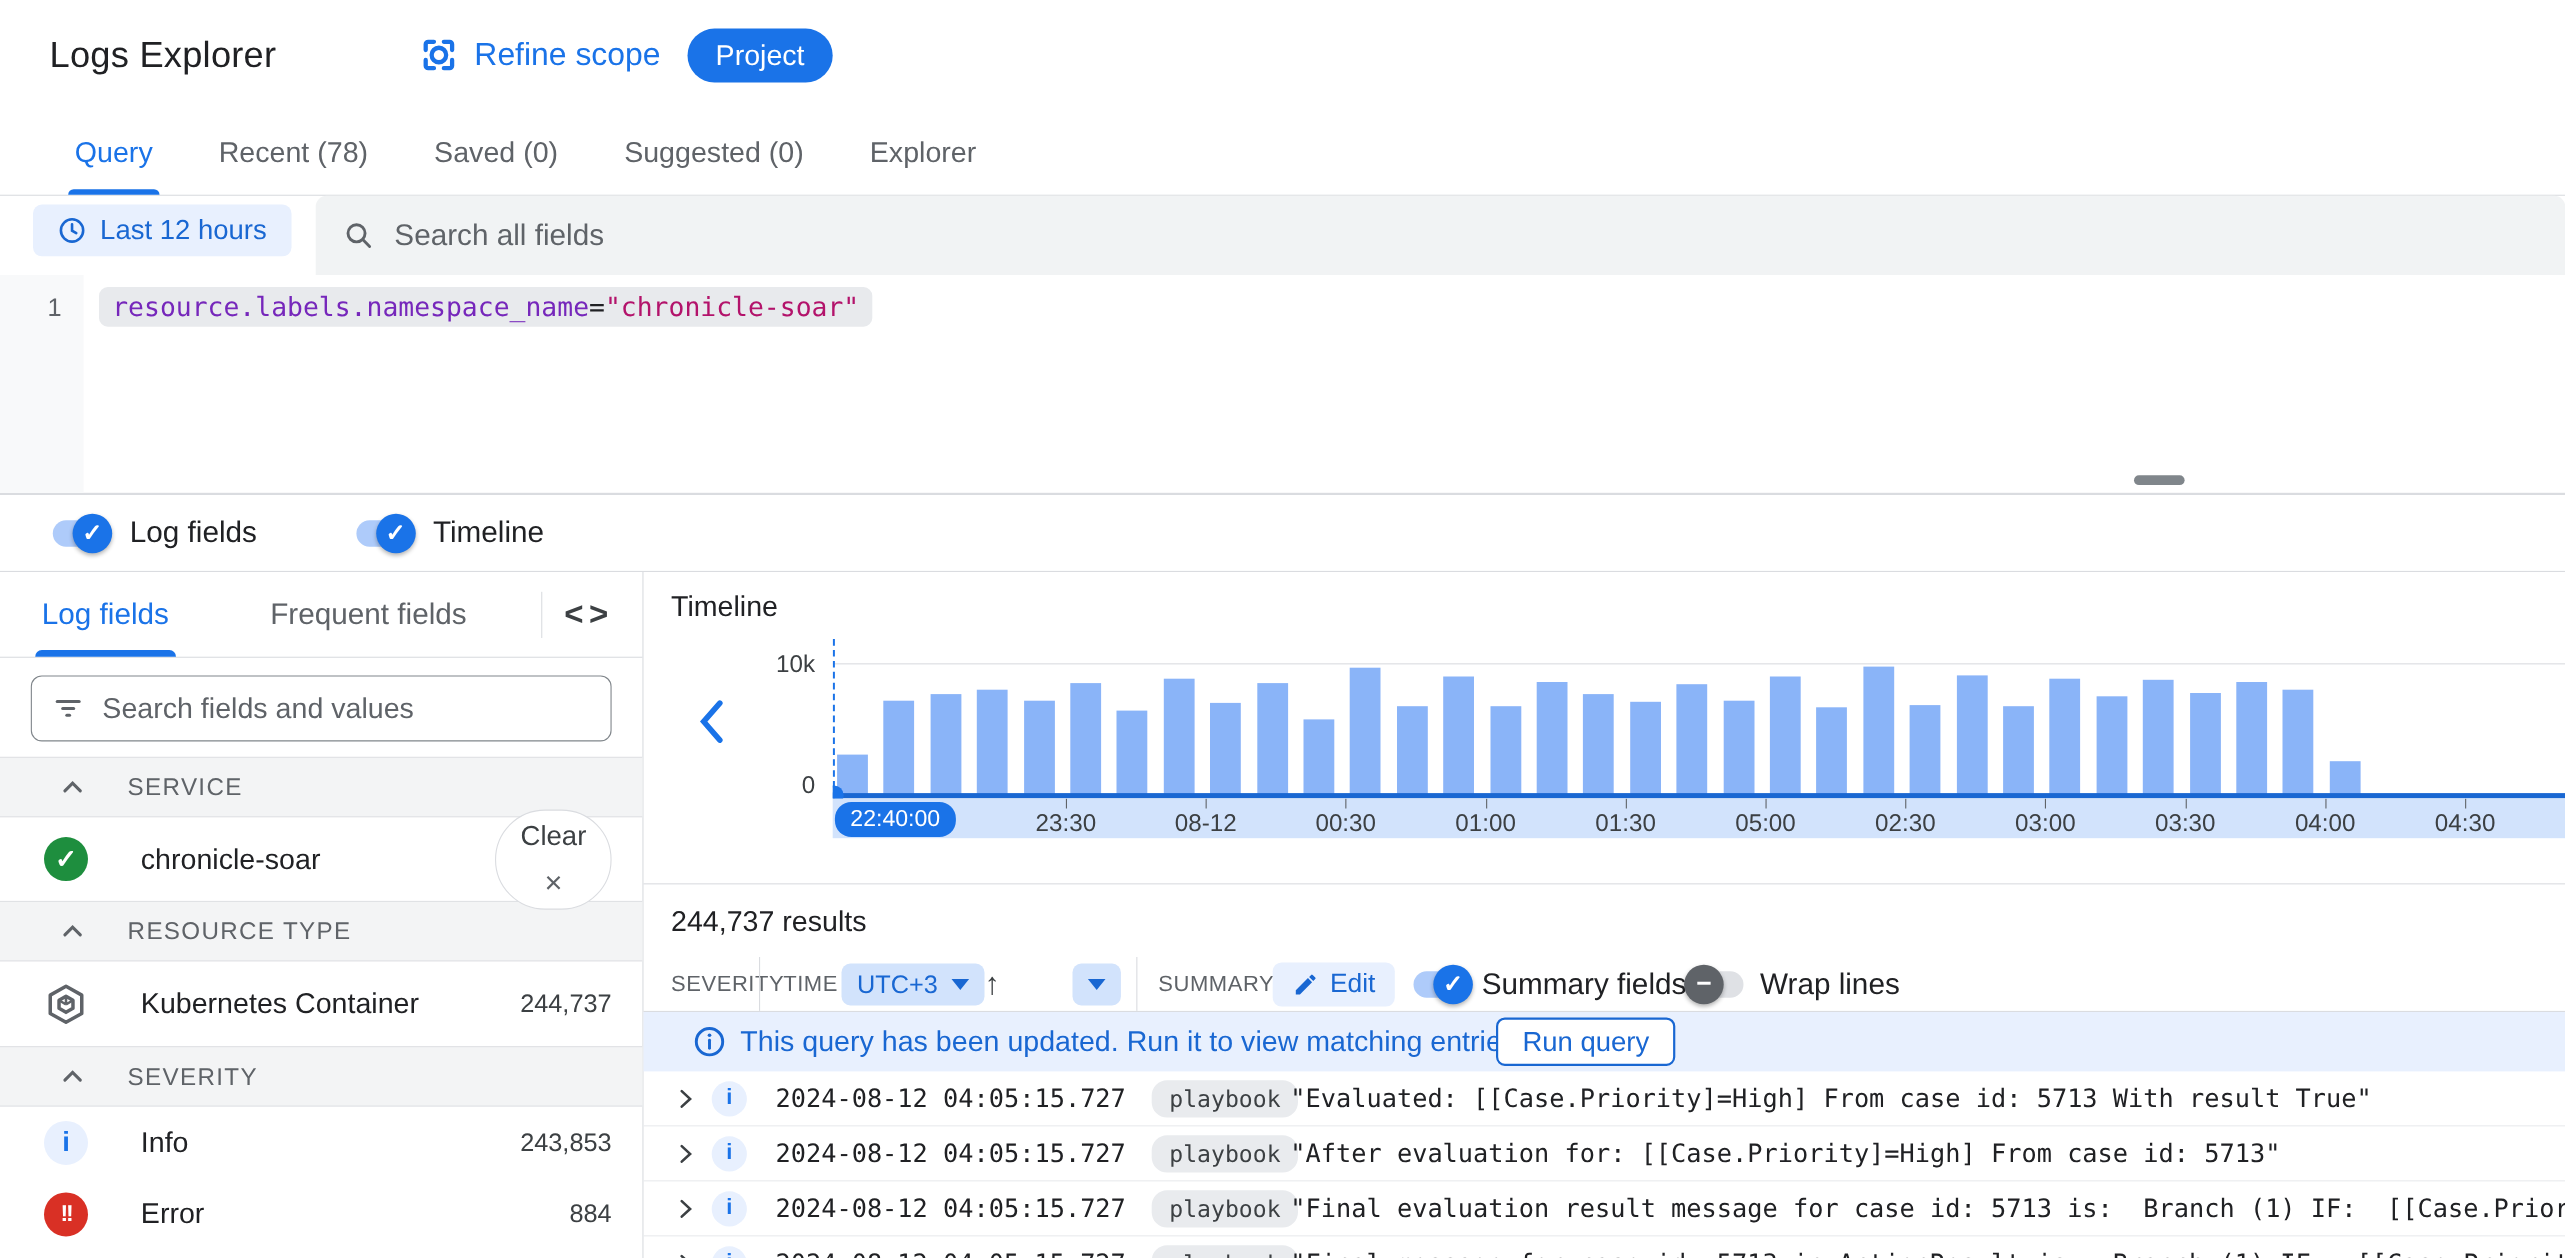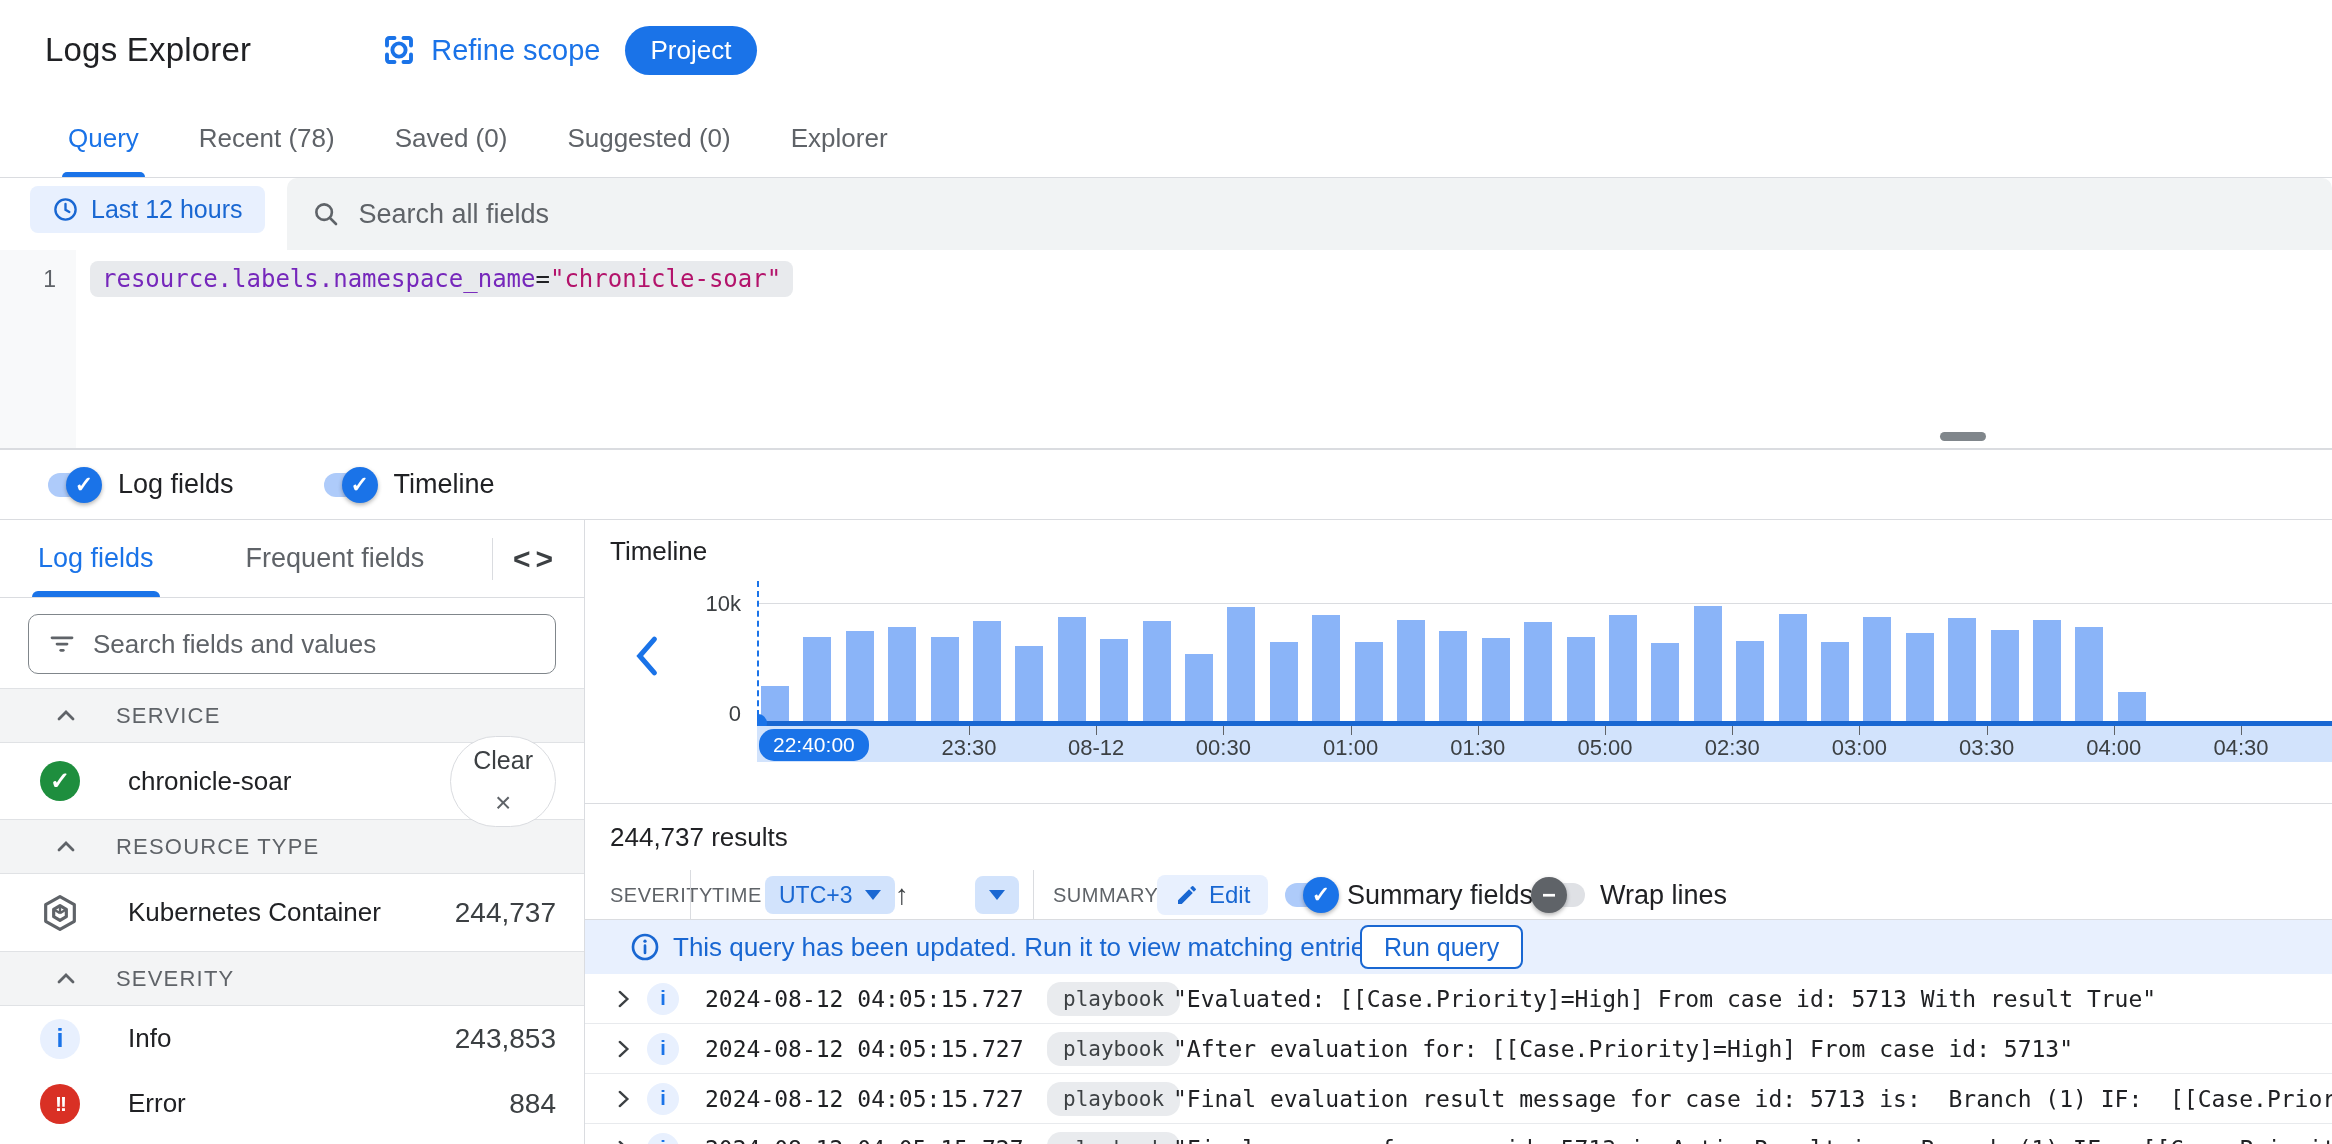--- a/index.html
+++ b/index.html
@@ -80,21 +80,21 @@
   .fp-search { display:flex; align-items:center; gap:16px; margin:16px 28px 14px 28px; height:60px;
                border:1px solid #80868b; border-radius:10px; padding:0 18px; background:#fff; }
   .fp-search input { flex:1; border:none; outline:none; font-size:26px; color:#202124; background:transparent;
                font-family:"Liberation Sans", sans-serif; }
   .fp-search input::placeholder { color:#5f6368; }
   .fp-sec { display:flex; align-items:center; height:55px; background:#f3f4f5;
             border-top:1px solid #e0e2e5; border-bottom:1px solid #e0e2e5; padding-left:52px; gap:36px; }
   .fp-sec .sec-title { font-size:22px; font-weight:500; color:#5f6368; letter-spacing:1.2px; }
   .fp-row { display:flex; align-items:center; padding:0 28px 0 40px; }
   .fp-row .name { margin-left:48px; font-size:26px; color:#202124; }
-  .fp-row .count { margin-left:auto; font-size:28px; color:#3c4043; }
+  .fp-row .count { margin-left:auto; font-size:23px; color:#3c4043; }
   .row-service { height:76px; }
   .row-resource { height:77px; }
   .row-sev { height:65px; }
   .clear-chip { margin-left:auto; display:flex; align-items:center; gap:14px; border:1px solid #dadce0;
                 border-radius:999px; padding:9px 22px; font-size:25px; color:#3c4043; cursor:pointer; background:#fff;flex-direction:column; }
   .clear-chip .x { font-size:28px; color:#5f6368; line-height:1; }
   .circle-ic { width:40px; height:40px; border-radius:50%; display:flex; align-items:center;
                justify-content:center; flex:none; }
   .ic-green { background:#1e8e3e; color:#fff; font-size:24px; font-weight:700; }
   .ic-info  { background:#e8f0fe; color:#1a73e8; font-size:25px; font-weight:700; }

